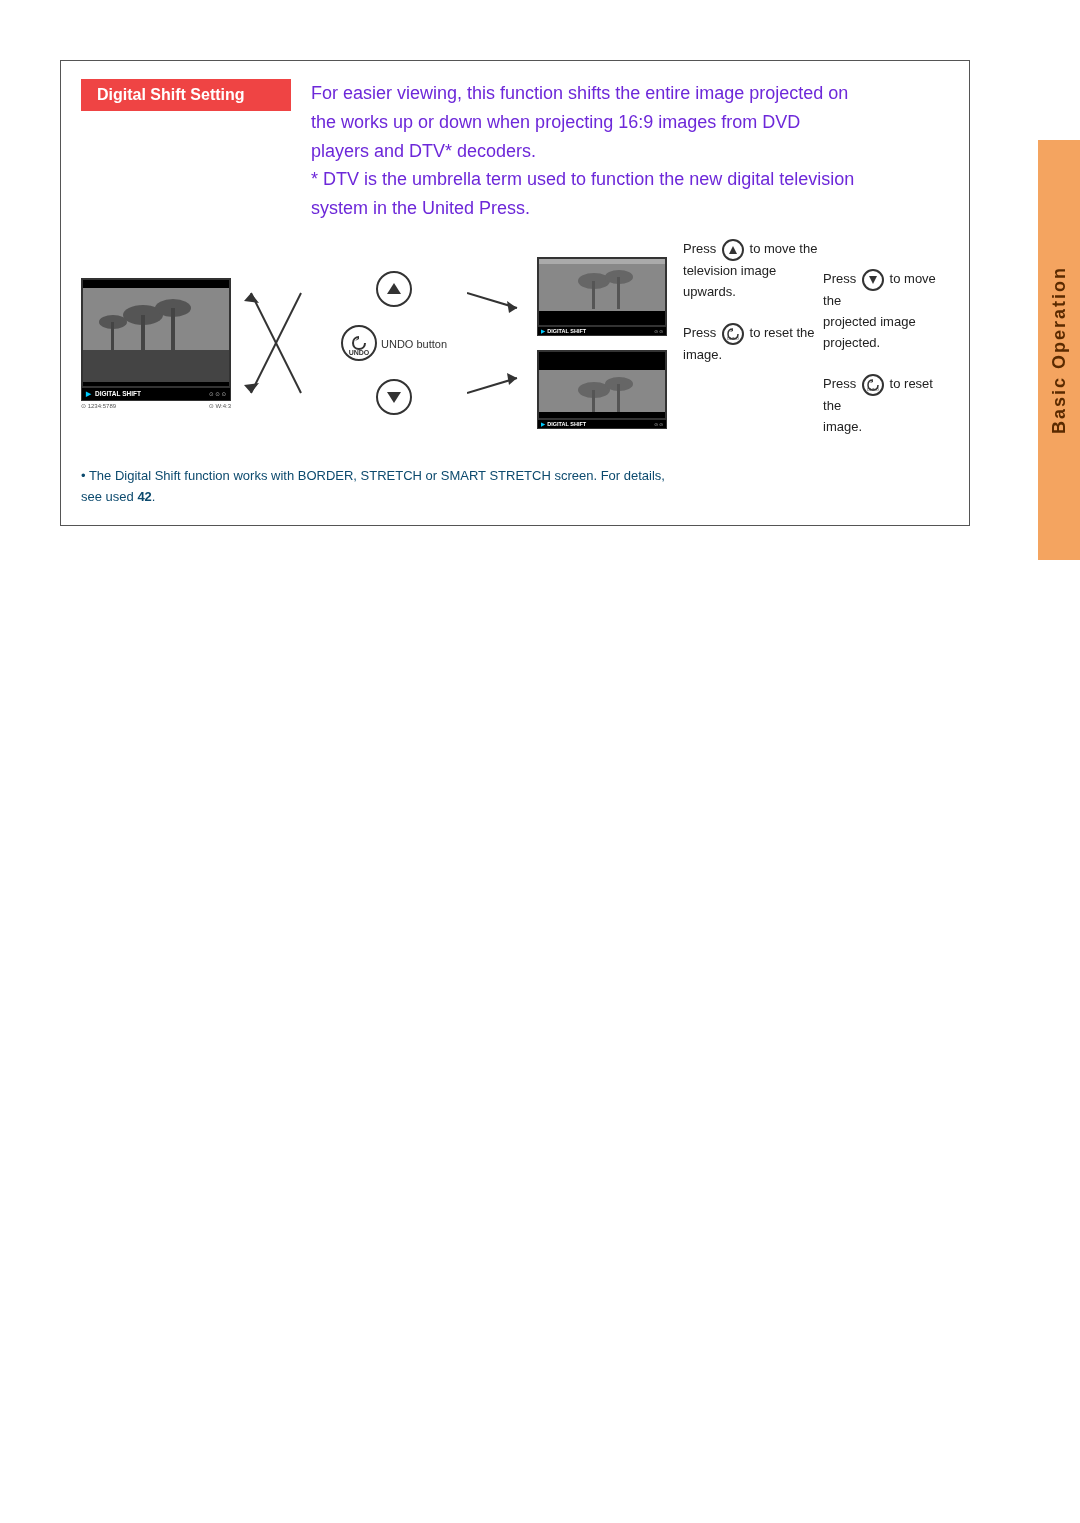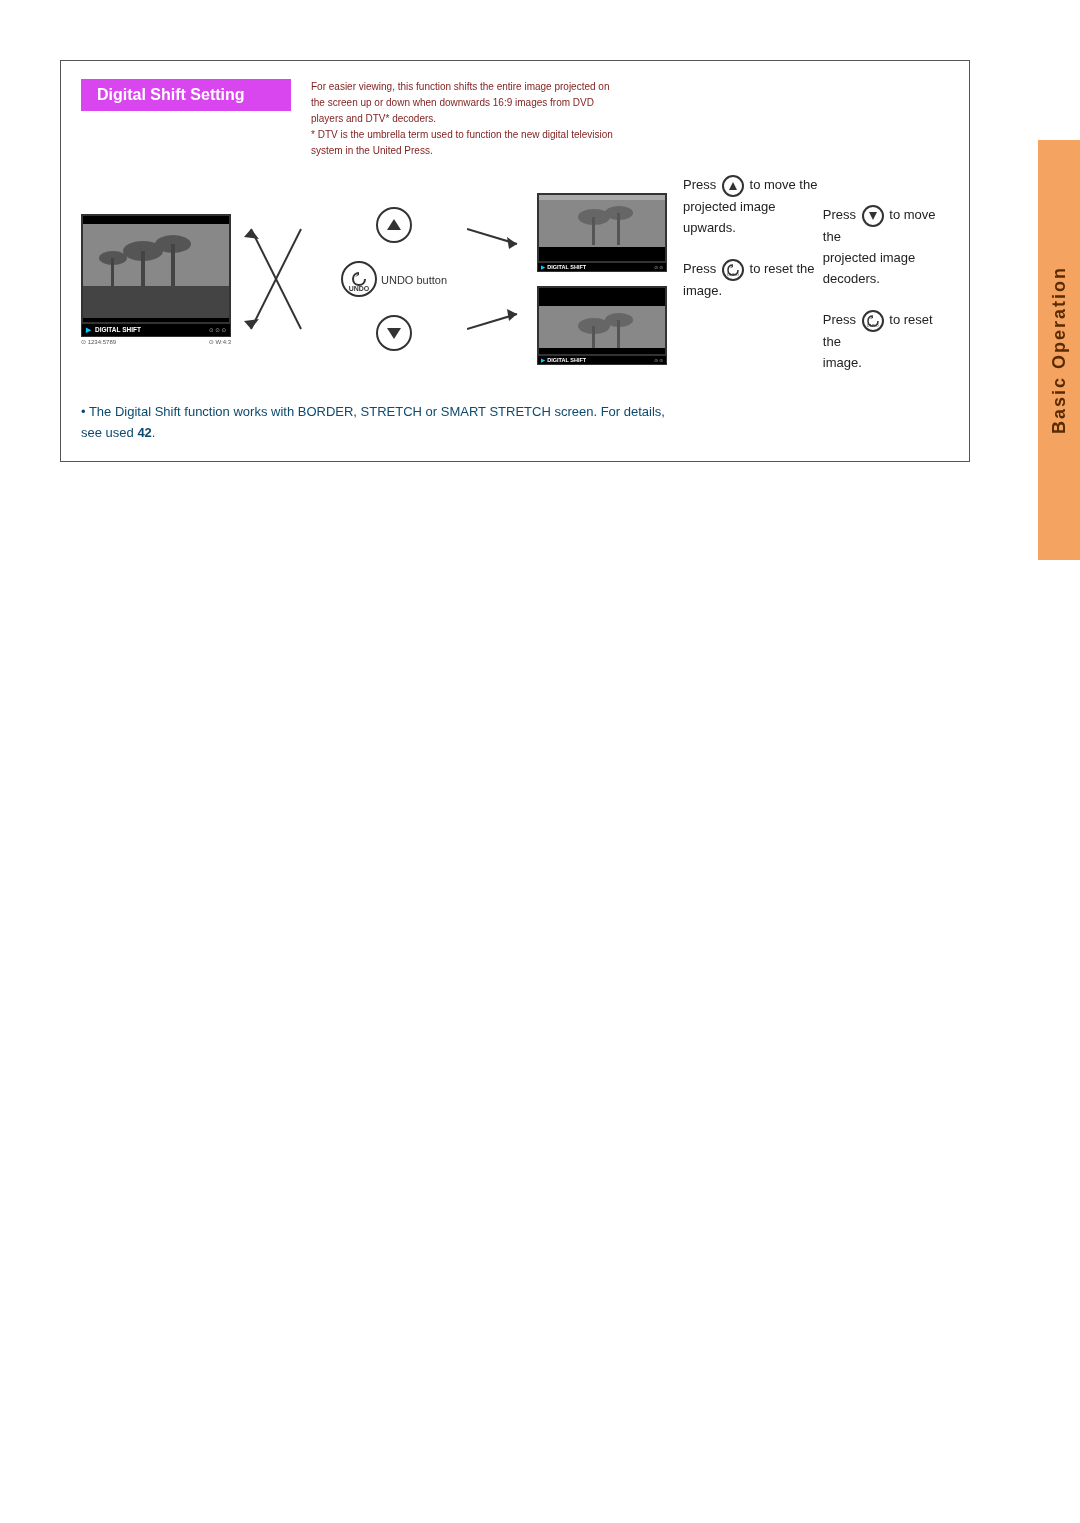--- a/index.html
+++ b/index.html
@@ -56,35 +56,35 @@
 
     
     .header-row {
       display: flex;
       align-items: flex-start;
       gap: 20px;
       margin-bottom: 16px;
     }
 
     .title-box {
-      background: #d946ef;
+      background: #ef4444;
       padding: 7px 16px;
       min-width: 210px;
       flex-shrink: 0;
     }
     .title-box span {
       color: #fff;
       font-size: 16px;
       font-weight: bold;
     }
 
     .description-text {
-      font-size: 10px;
+      font-size: 18px;
       line-height: 1.6;
-      color: #7f1d1d;
+      color: #6d28d9;
       flex: 1;
     }
 
     
     .left-image-panel {
       width: 160px;
       flex-shrink: 0;
       position: relative;
     }
 
@@ -237,21 +237,21 @@
   <div class="main-content">
 
     <div class="content-box">
 
       <div class="header-row">
         <div class="title-box">
           <span>Digital Shift Setting</span>
         </div>
         <div class="description-text">
           <span>For easier viewing, this function shifts the entire image projected on</span><br>
-          <span>the screen up or down when downwards 16:9 images from DVD</span><br>
+          <span>the works up or down when projecting 16:9 images from DVD</span><br>
           <span>players and DTV* decoders.</span><br>
           <span>* DTV is the umbrella term used to function the new digital television</span><br>
           <span>system in the United Press.</span>
         </div>
       </div>
 
       <div class="full-diagram">
 
         <div class="left-image-panel">
           <div class="tv-image">
@@ -388,21 +388,21 @@
 
           <div class="press-text-block">
             <span>Press</span>
             <span class="inline-btn">
               <svg width="10" height="10" viewBox="0 0 10 10">
                 <polygon points="5,1 9,9 1,9" fill="#333"></polygon>
               </svg>
             </span>
             <span>to move the</span>
             <br>
-            <span>projected image upwards.</span>
+            <span>television image upwards.</span>
             <br><br>
             <span>Press</span>
             <span class="inline-btn" style="position:relative;font-size:8px;">
               <svg width="14" height="14" viewBox="0 0 14 14">
                 <path d="M7 2 C4 2 2 4 2 7 C2 10 4 12 7 12 C10 12 12 10 12 7" stroke="#333" stroke-width="1.5" fill="none"></path>
                 <polygon points="7,2 4,5 7,4" fill="#333"></polygon>
               </svg>
               <span style="position:absolute;bottom:1px;font-size:4px;left:50%;transform:translateX(-50%);color:#333;">UNDO</span>
             </span>
             <span>to reset the</span>
@@ -414,21 +414,21 @@
             <span>Press</span>
             <span class="inline-btn">
               <svg width="10" height="10" viewBox="0 0 10 10">
                 <polygon points="5,9 9,1 1,1" fill="#333"></polygon>
               </svg>
             </span>
             <span>to move the</span>
             <br>
             <span>projected image</span>
             <br>
-            <span>decoders.</span>
+            <span>projected.</span>
             <br><br>
             <span>Press</span>
             <span class="inline-btn" style="position:relative;font-size:8px;">
               <svg width="14" height="14" viewBox="0 0 14 14">
                 <path d="M7 2 C4 2 2 4 2 7 C2 10 4 12 7 12 C10 12 12 10 12 7" stroke="#333" stroke-width="1.5" fill="none"></path>
                 <polygon points="7,2 4,5 7,4" fill="#333"></polygon>
               </svg>
               <span style="position:absolute;bottom:1px;font-size:4px;left:50%;transform:translateX(-50%);color:#333;">UNDO</span>
             </span>
             <span>to reset the</span>

